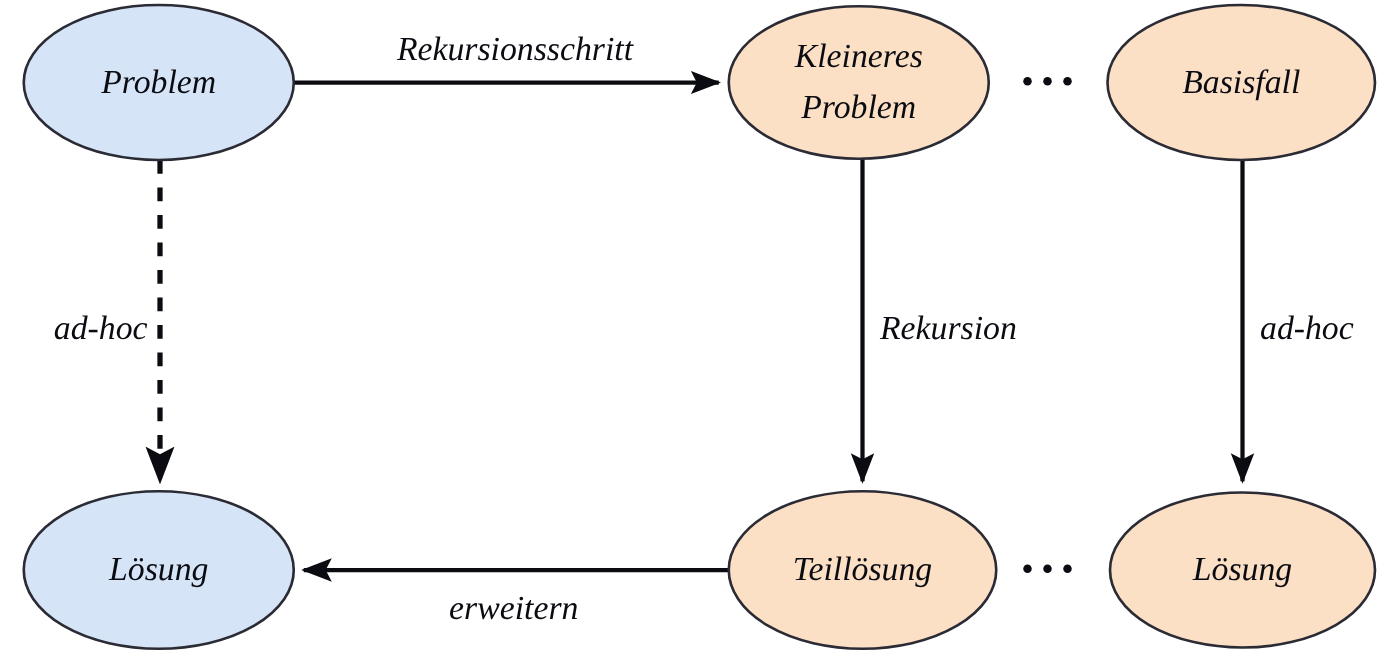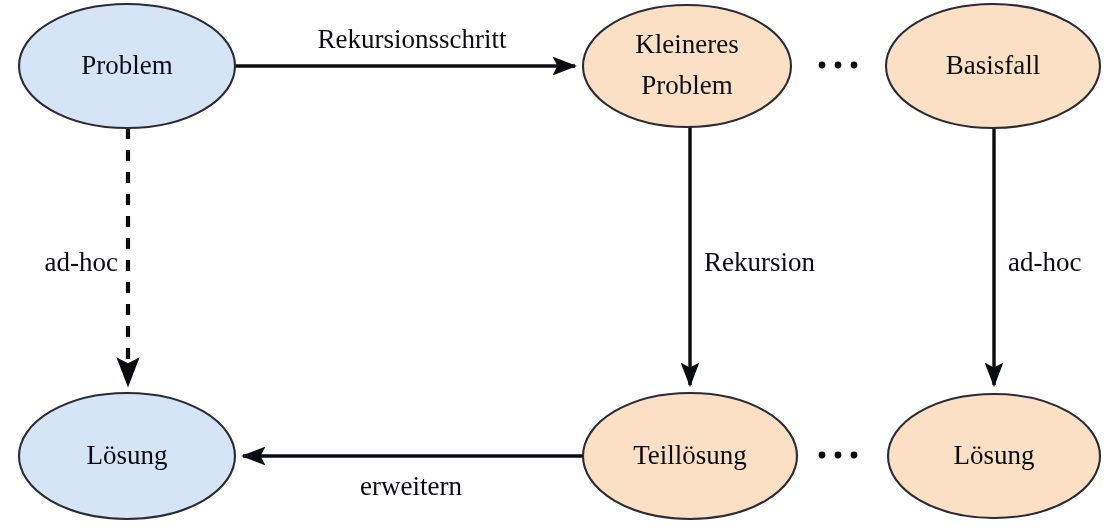--- a/index.html
+++ b/index.html
@@ -11,20 +11,21 @@
     width: 1118px;
     height: 532px;
     overflow: hidden;
     font-family: "Liberation Serif", "DejaVu Serif", serif;
   }
   #diagram-root {
     position: relative;
     width: 958px;
     height: 532px;
     background: #ffffff;
+    font-style: italic;
   }
   svg#diagram-canvas {
     position: absolute;
     top: 0;
     left: 0;
     width: 1118px;
     height: 532px;
     display: block;
   }
   .node-ellipse {

